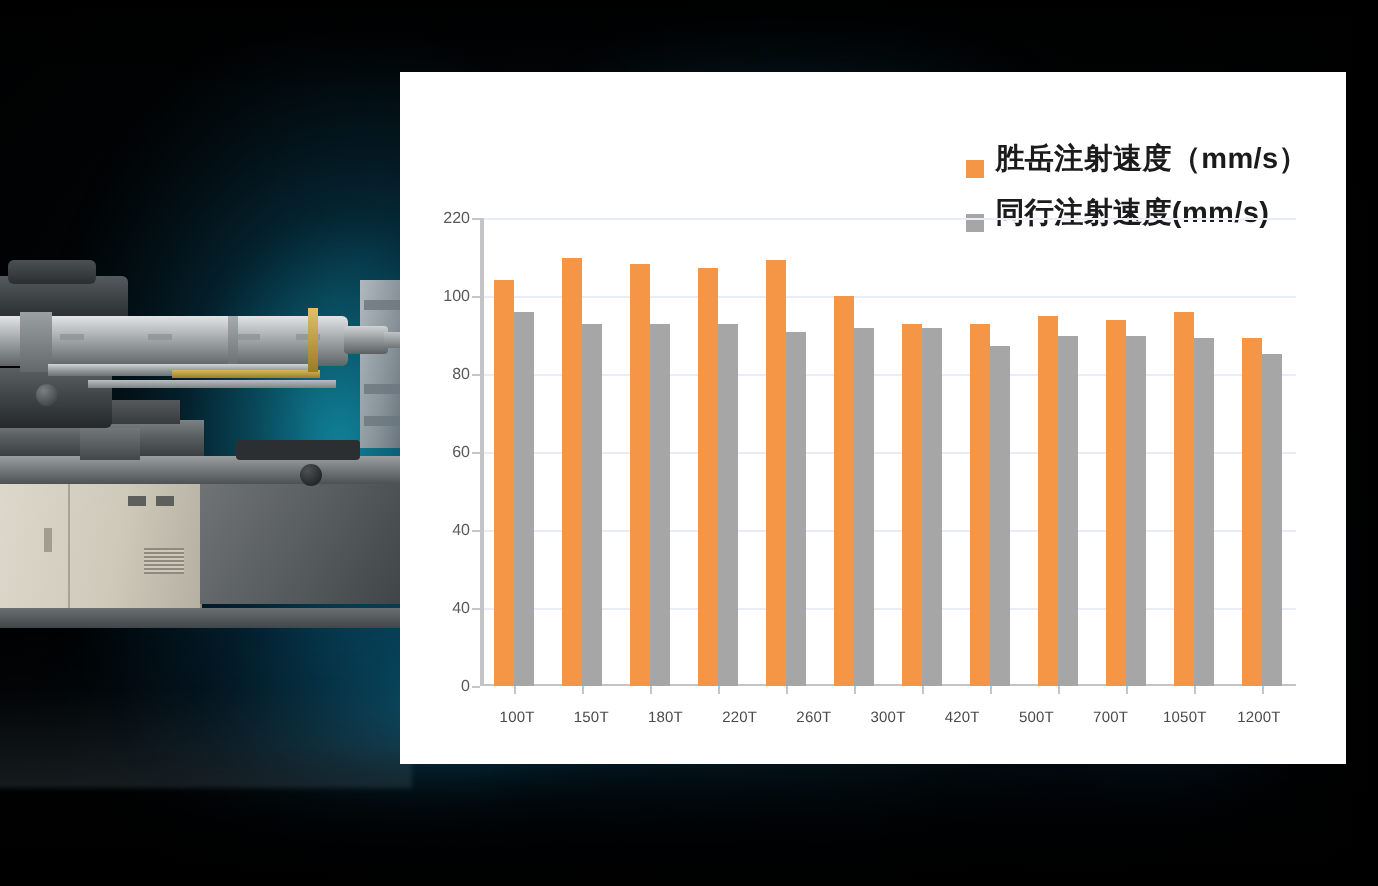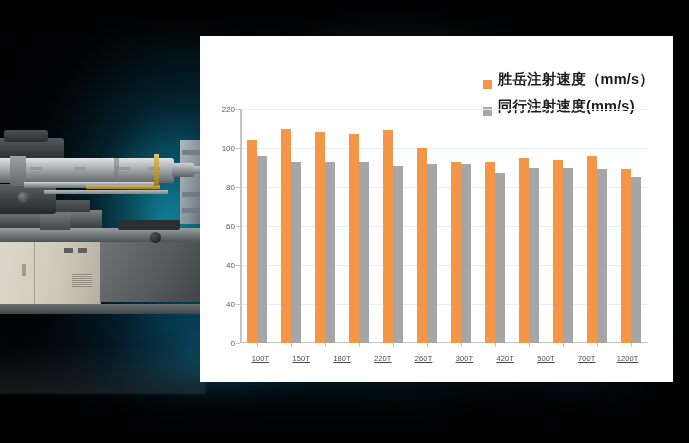--- a/index.html
+++ b/index.html
@@ -99,21 +99,21 @@
   .grid{position:absolute;left:0;width:100%;height:1px;background:#e8eef7;}
   .axis-v{position:absolute;left:0;top:0;width:2px;height:100%;background:#c4c4c6;}
   .axis-h{position:absolute;left:0;bottom:0;width:100%;height:1px;background:#c4c4c6;}
   .bars{position:absolute;left:0;bottom:0;width:100%;height:100%;display:flex;}
   .grp{flex:1 1 0;position:relative;height:100%;display:flex;align-items:flex-end;justify-content:center;gap:0px;}
   .bar{width:10px;}
   .bar.o{background:#f49646;}
   .bar.g{background:#a6a6a6;}
   .xtick{position:absolute;bottom:-4px;left:50%;width:1px;height:4px;background:#c4c4c6;}
   .xlab{position:absolute;top:245px;font-size:7.5px;color:#4a4a4c;text-align:center;
-    width:100%;letter-spacing:.1px;text-decoration:underline;}
+    width:100%;letter-spacing:.1px;}
   .xrow{position:absolute;left:40px;top:0;width:408px;height:100%;display:flex;pointer-events:none;}
   .xcell{flex:1 1 0;position:relative;}
 </style>
 </head>
 <body>
 
 <div id="stage">
 
   <div class="bg-base"></div>
   <div class="glow-a"></div>
@@ -290,19 +290,22 @@
           <div class="xcell">
             <div class="xlab">420T</div>
           </div>
           <div class="xcell">
             <div class="xlab">500T</div>
           </div>
           <div class="xcell">
             <div class="xlab">700T</div>
           </div>
           <div class="xcell">
+            <div class="xlab">1050T</div>
+          </div>
+          <div class="xcell">
             <div class="xlab">1200T</div>
           </div>
         </div>
     </div>
 
   </div>
 </div>
 
 </body></html>

